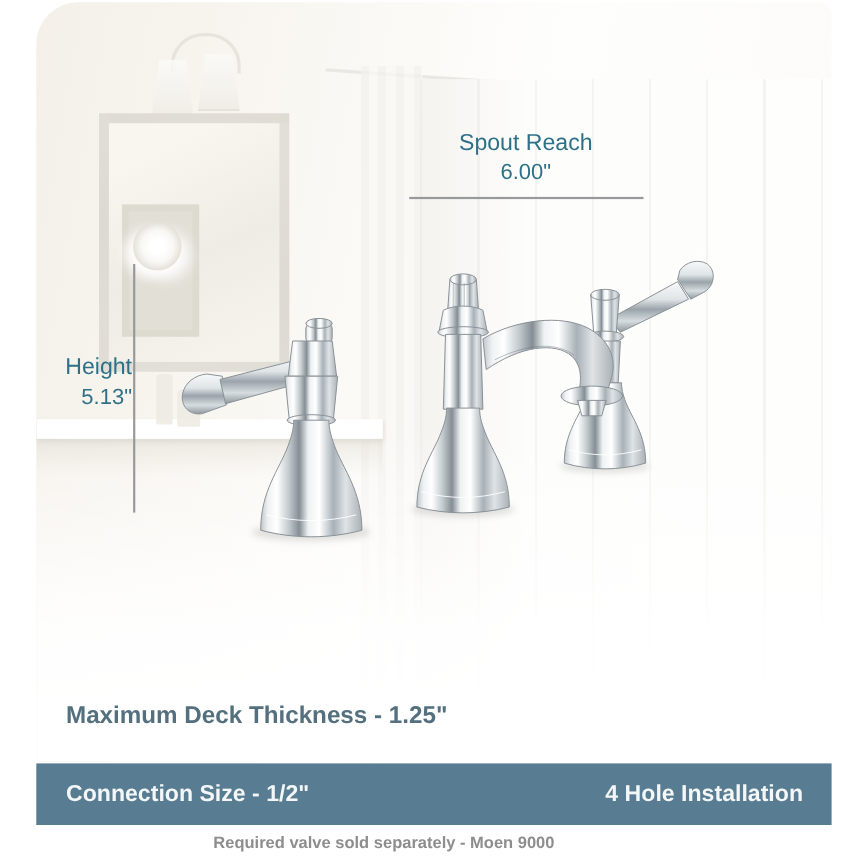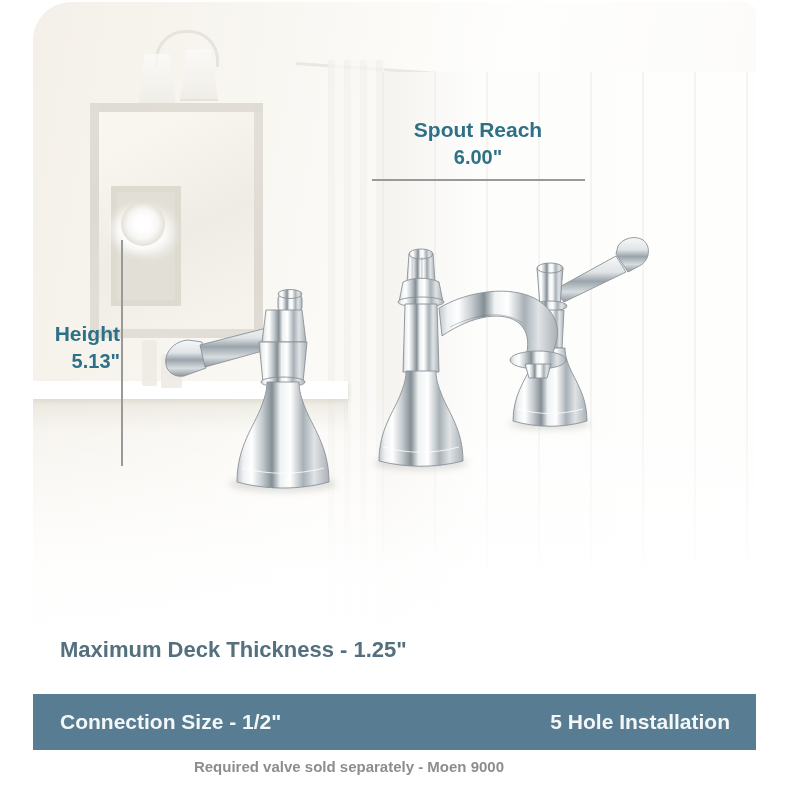--- a/index.html
+++ b/index.html
@@ -61,21 +61,21 @@
   }
   .curtain-rod{
     position:absolute;left:263px;top:60px;width:250px;height:3px;
     background:#eae8e2;transform:rotate(4deg);transform-origin:left center;
   }
   .photo-fade{
     position:absolute;inset:0;
     background:linear-gradient(180deg,rgba(255,255,255,0) 56%,rgba(255,255,255,.9) 82%,#ffffff 95%);
   }
   
-  .dim-label{color:var(--label-teal);font-weight:700;line-height:1.35;}
+  .dim-label{color:var(--label-teal);font-weight:400;line-height:1.35;}
   .spout-reach{position:absolute;left:372px;top:116px;width:212px;text-align:center;font-size:21px;}
   .spout-reach .val{font-size:20px;}
   .spout-line{position:absolute;left:372px;top:179px;width:213px;height:2px;background:var(--dim-line);}
   .height-label{position:absolute;left:28px;top:320px;width:92px;text-align:right;font-size:21px;}
   .height-label .val{font-size:20px;}
   .height-line{position:absolute;left:121px;top:240px;width:2px;height:226px;background:var(--dim-line);}
   .deck-text{position:absolute;left:60px;top:637px;font-size:22px;font-weight:700;color:var(--deck-text);}
   
   .banner{
     position:absolute;left:33px;top:694px;width:723px;height:56px;
@@ -190,16 +190,16 @@
 <div class="dim-label height-label">
   <div>Height</div>
   <div class="val">5.13"</div>
 </div>
 <div class="height-line"></div>
 
 <div class="deck-text">Maximum Deck Thickness - 1.25"</div>
 
 <div class="banner">
   <span>Connection Size - 1/2"</span>
-  <span>5 Hole Installation</span>
+  <span>4 Hole Installation</span>
 </div>
 
 <div class="footer-note">Required valve sold separately - Moen 9000</div>
 
 </body></html>

